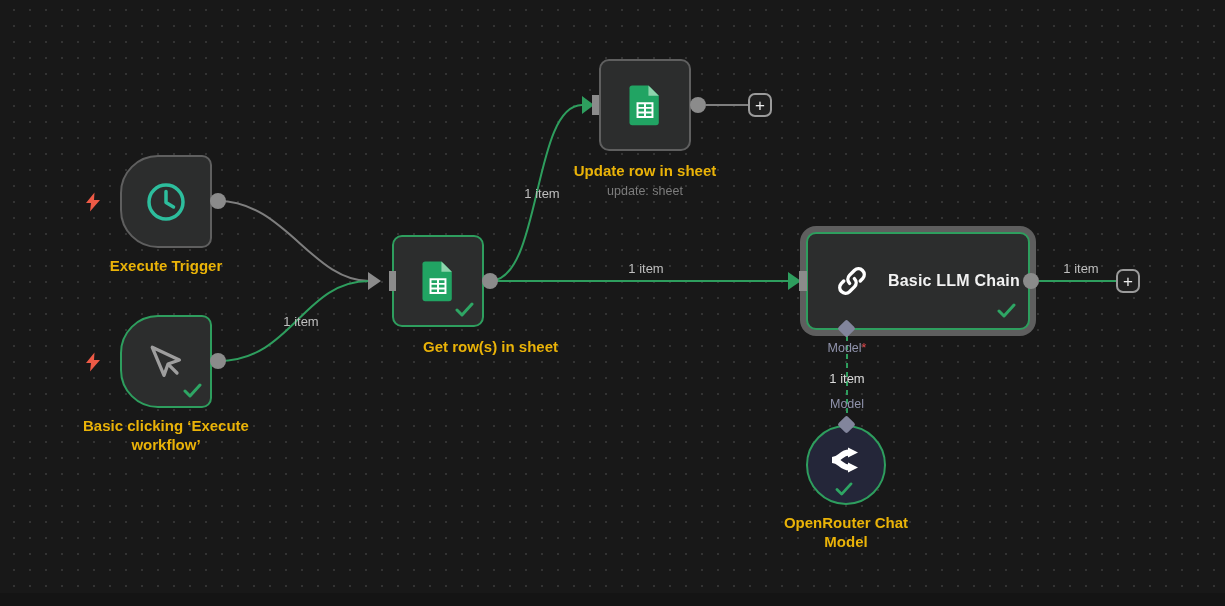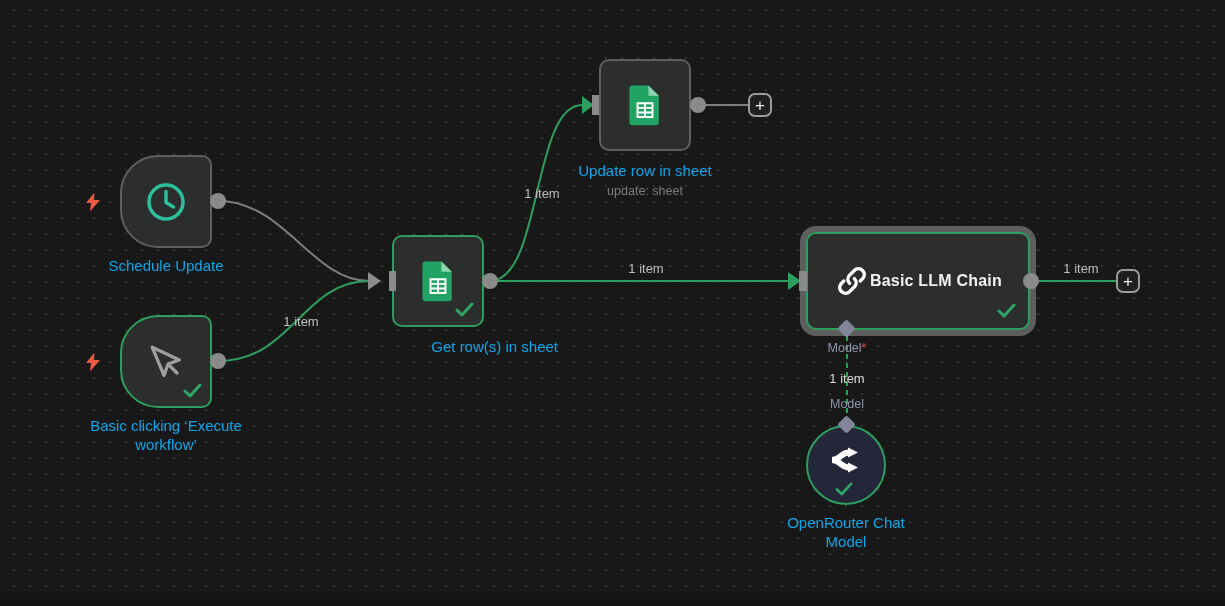--- a/index.html
+++ b/index.html
@@ -15,28 +15,28 @@
   .bottom-strip{position:absolute;left:0;right:0;bottom:0;height:13px;background:#141414;}
 
   .node{position:absolute;background:#2c2d2d;box-sizing:border-box;}
   .trigger{width:92px;height:93px;border:2px solid #5f5f5f;border-radius:38px 10px 10px 38px;}
   .square{width:92px;height:92px;border-radius:10px;border:2px solid #5f5f5f;}
   .green-border{border-color:#2e9e5e !important;}
   .node-icon{position:absolute;left:0;top:0;right:0;bottom:0;display:flex;align-items:center;justify-content:center;}
   .check{position:absolute;right:8px;bottom:4px;}
 
   .llm-outer{position:absolute;left:800px;top:226px;width:236px;height:110px;background:#5e5e5e;border-radius:16px;padding:6px;box-sizing:border-box;}
-  .llm-inner{position:relative;width:100%;height:100%;background:#2c2d2d;border:2px solid #2e9e5e;border-radius:10px;display:flex;align-items:center;padding-left:26px;box-sizing:border-box;}
+  .llm-inner{position:relative;width:100%;height:100%;background:#2c2d2d;border:2px solid #2e9e5e;border-radius:10px;display:flex;align-items:center;gap:18px;padding-left:26px;box-sizing:border-box;}
   .llm-title{font-size:16px;font-weight:600;color:#f2f2f2;letter-spacing:.2px;}
 
   .circle-node{position:absolute;left:806px;top:425px;width:80px;height:80px;border-radius:50%;background:#242639;border:2px solid #2e9e5e;box-sizing:border-box;}
   .circle-node .node-icon{bottom:10px;}
   .circle-node .check{right:31px;bottom:3px;}
 
-  .node-label{position:absolute;color:#0ea5e9;font-size:15px;font-weight:400;text-align:center;line-height:19px;}
+  .node-label{position:absolute;color:#eab308;font-size:15px;font-weight:700;text-align:center;line-height:19px;}
   .node-sub{position:absolute;color:#7d7d7d;font-size:12.5px;text-align:center;}
   .edge-label{position:absolute;transform:translate(-50%,-50%);font-size:13px;color:#bfbfbf;white-space:nowrap;text-align:right;}
   .edge-label.bright{color:#dadada;}
   .model-label{font-size:12.5px;color:#9093ac;}
   .asterisk{color:#e5484d;}
 
   .plus-btn{position:absolute;width:24px;height:24px;border:2px solid #9b9b9b;border-radius:7px;background:#1f1f1f;color:#ececec;display:flex;align-items:center;justify-content:center;font-size:17px;line-height:1;box-sizing:border-box;cursor:pointer;}
 
   .diamond{position:absolute;width:13px;height:13px;background:#82859c;border-radius:2px;transform:rotate(45deg);}
   .bolt{position:absolute;}
@@ -53,21 +53,21 @@
     <div class="node-icon">
       <svg width="46" height="46" viewBox="0 0 46 46">
         <circle cx="23" cy="23" r="17" stroke="#2dbe9d" stroke-width="3.5" fill="none"></circle>
         <path d="M23 12.5 V23.5 L30.5 28" stroke="#2dbe9d" stroke-width="3.5" fill="none" stroke-linecap="round" stroke-linejoin="round"></path>
       </svg>
     </div>
   </div>
   <svg class="bolt" style="left:85px;top:192px;" width="16" height="20" viewBox="0 0 16 19">
     <path d="M9.5 0 L1 10.5 h5 L5 19 L15 7.5 H9 Z" fill="#ee5a46"></path>
   </svg>
-  <div class="node-label" style="left:46px;top:256px;width:240px;">Schedule Update</div>
+  <div class="node-label" style="left:46px;top:256px;width:240px;">Execute Trigger</div>
 
   <div class="node trigger green-border" style="left:120px;top:315px;">
     <div class="node-icon">
       <svg width="44" height="44" viewBox="0 0 24 24" fill="none" stroke="#9e9e9e" stroke-width="1.8" stroke-linejoin="round">
         <path d="M4.5 4 l6.4 15.3 2.2-6.2 6.2-2.2 Z"></path>
         <path d="M13.4 13.4 l4.6 4.6" stroke-linecap="round"></path>
       </svg>
     </div>
     <div class="check">
       <svg width="19" height="15" viewBox="0 0 19 15">

